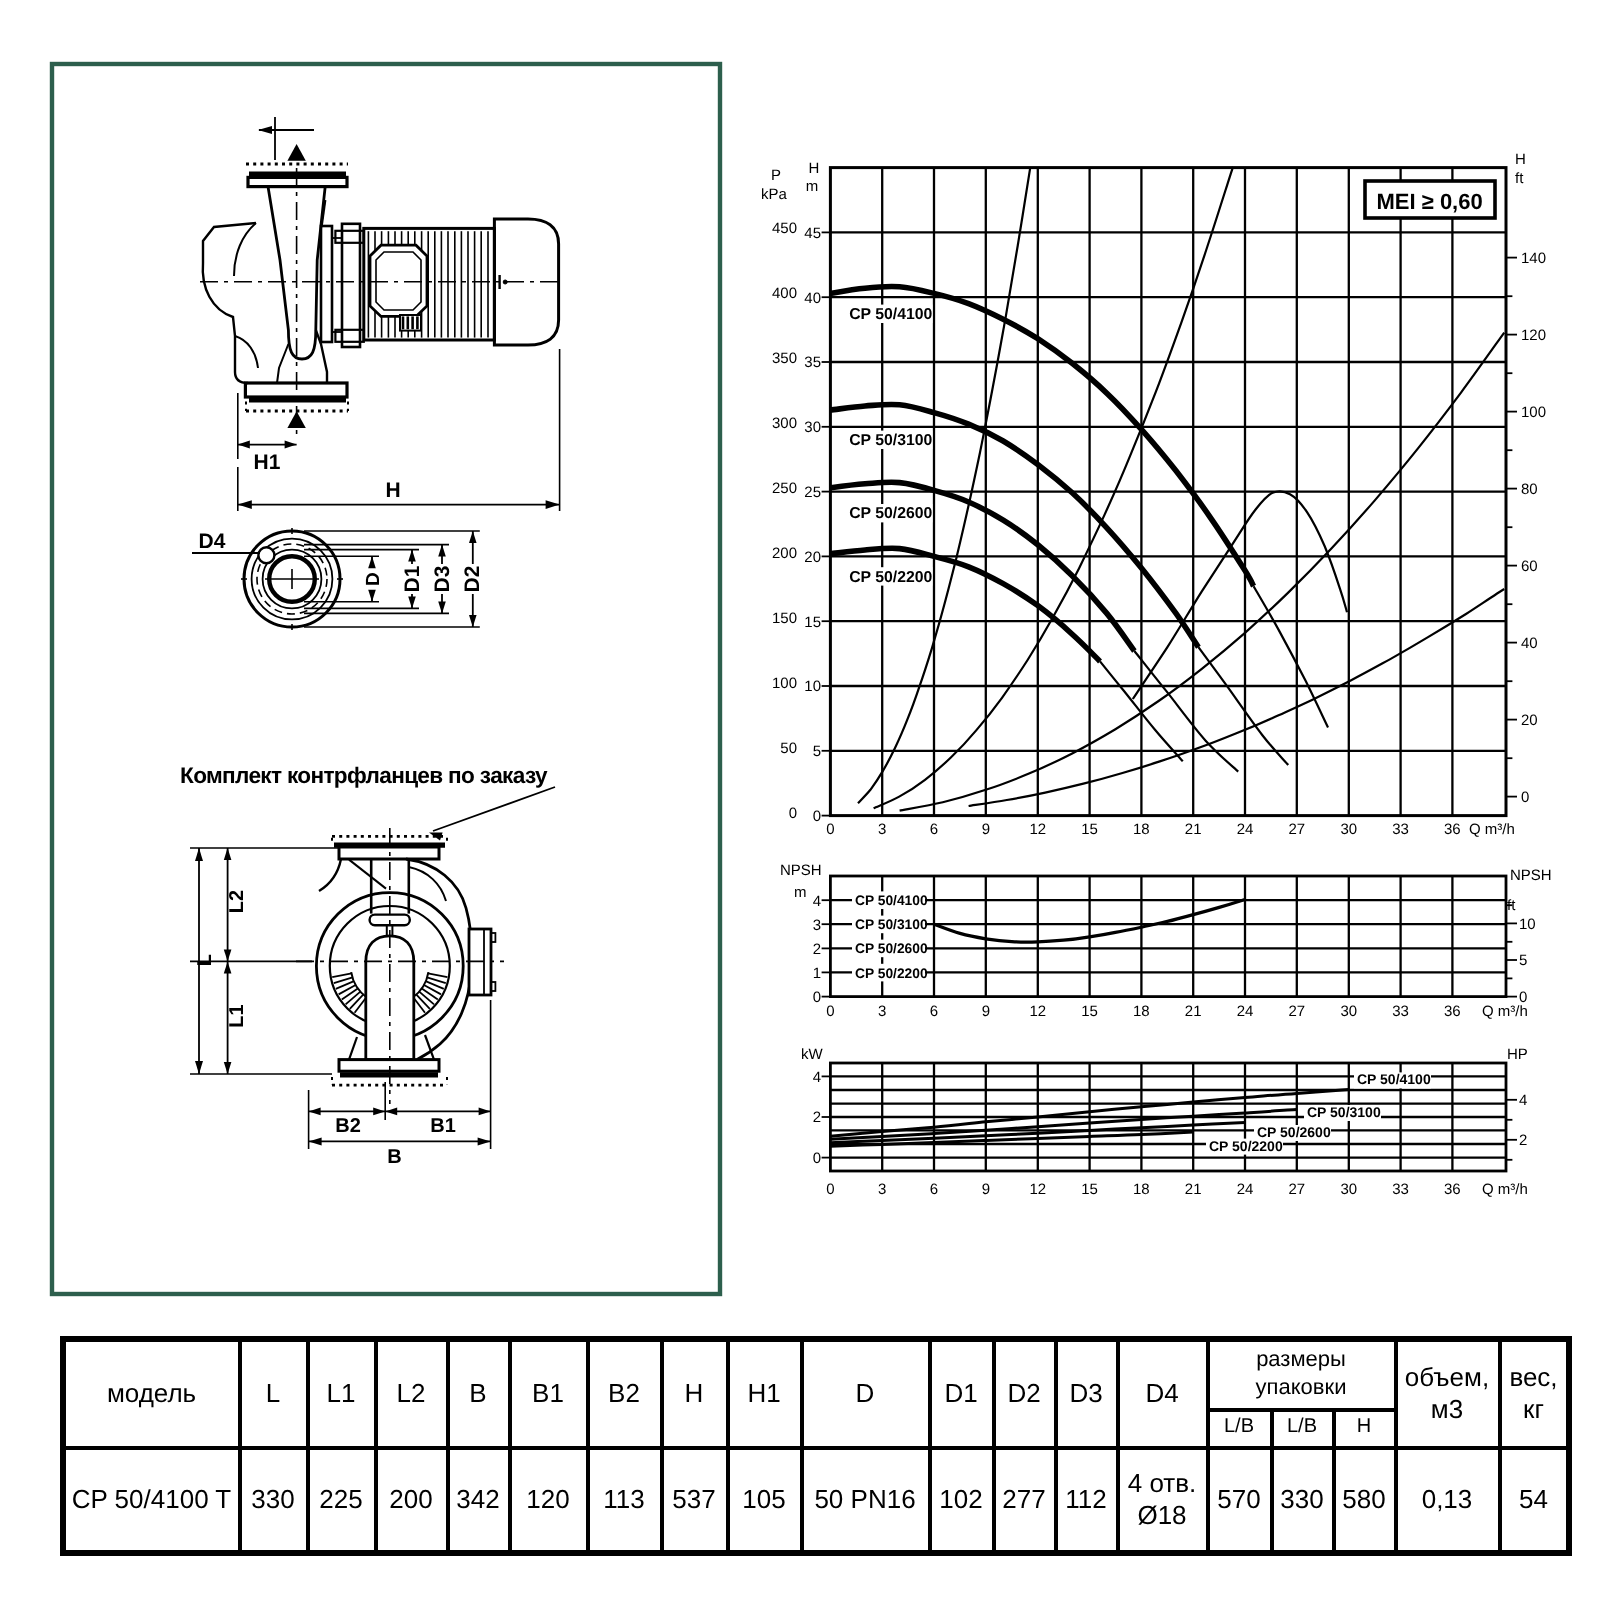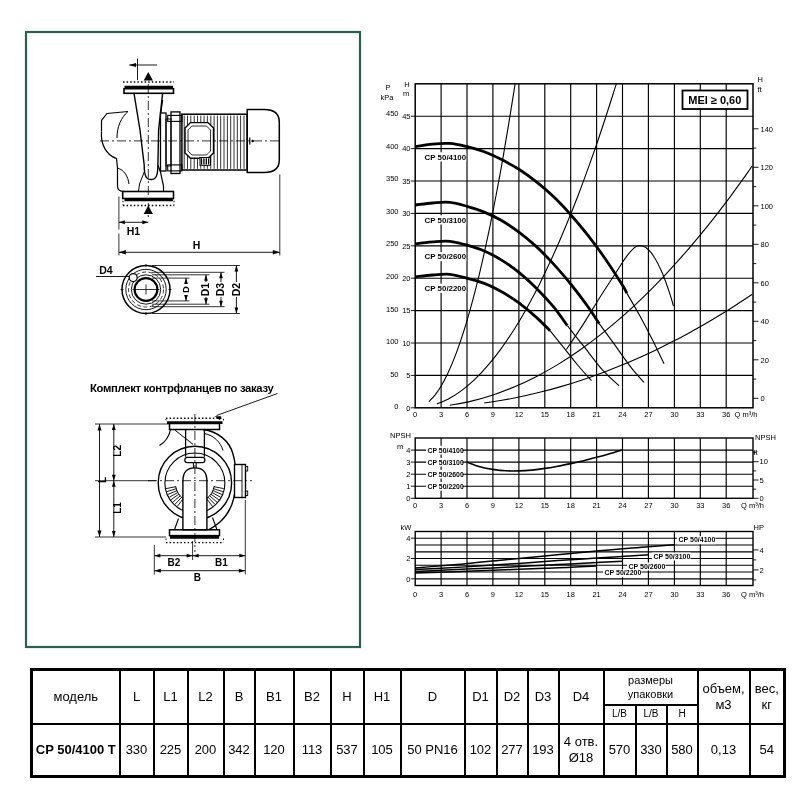--- a/index.html
+++ b/index.html
@@ -2,21 +2,21 @@
 <html><head><meta charset="utf-8">
 <style>
 html,body{margin:0;padding:0;width:800px;height:800px;background:#fff;overflow:hidden}
 body{font-family:"Liberation Sans",sans-serif;position:relative}
 #dims{position:absolute;left:30px;top:668px;width:753px;height:106px;border-collapse:collapse;table-layout:fixed;border:3px solid #000}
 #dims td{border:2px solid #000;text-align:center;vertical-align:middle;font-size:13px;color:#000;padding:0;line-height:1.25}
 #dims tr:first-child td{height:33px}
 #dims tr.sub td{height:17px;font-size:10px}
 #dims tr.data td{height:50px}
 #dims td.pk{font-size:11px}
-#dims td.model{font-weight:bold}
+#dims td.model{font-weight:normal}
 </style></head>
 <body>
 <svg width="800" height="800" viewBox="0 0 800 800" style="position:absolute;left:0;top:0">
     <rect x="26.0" y="32.0" width="334.0" height="615.0" fill="none" stroke="#2d5f4d" stroke-width="2.20"></rect>
 <line x1="137.5" y1="58.5" x2="137.5" y2="80.0" stroke="#000" stroke-width="0.90" stroke-linecap="butt"></line>
 <line x1="129.5" y1="65.0" x2="157.0" y2="65.0" stroke="#000" stroke-width="0.90" stroke-linecap="butt"></line>
 <polygon points="129.0,65.0 136.0,63.0 136.0,67.0" fill="#000"></polygon>
 <line x1="148.3" y1="84.0" x2="148.3" y2="217.0" stroke="#000" stroke-width="0.80" stroke-dasharray="9 3 2 3" stroke-linecap="butt"></line>
 <polygon points="148.3,72.0 143.7,80.4 152.9,80.4" fill="#000"></polygon>
 <line x1="123.0" y1="82.0" x2="174.0" y2="82.0" stroke="#000" stroke-width="1.40" stroke-dasharray="1.5 2.1" stroke-linecap="butt"></line>
@@ -499,21 +499,21 @@
         <td>225</td>
         <td>200</td>
         <td>342</td>
         <td>120</td>
         <td>113</td>
 <td>537</td>
         <td>105</td>
         <td>50 PN16</td>
         <td>102</td>
         <td>277</td>
-        <td>193</td>
+        <td>112</td>
         <td>4 отв.<br>Ø18</td>
 <td>570</td>
         <td>330</td>
         <td>580</td>
         <td>0,13</td>
         <td>54</td>
 </tr>
 </tbody>
   </table>
 

